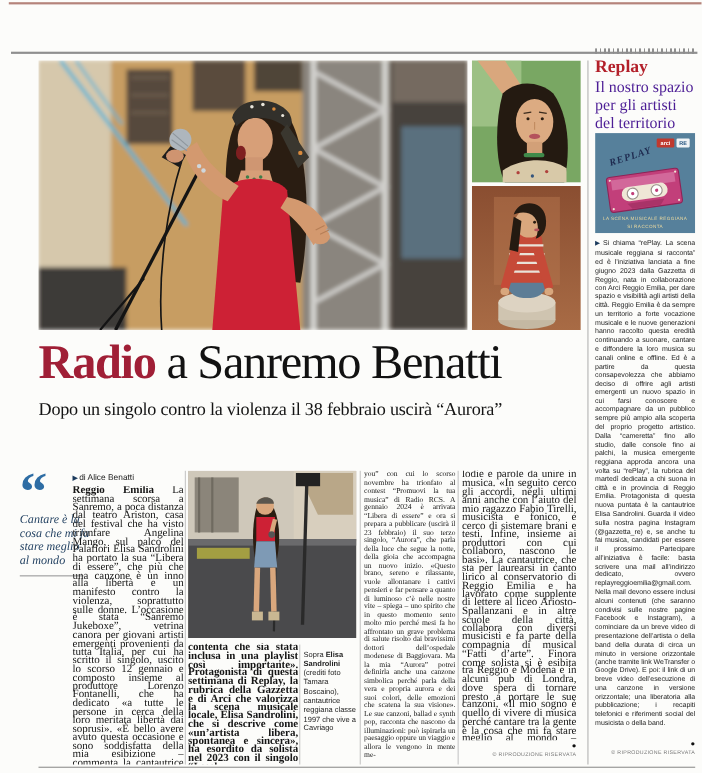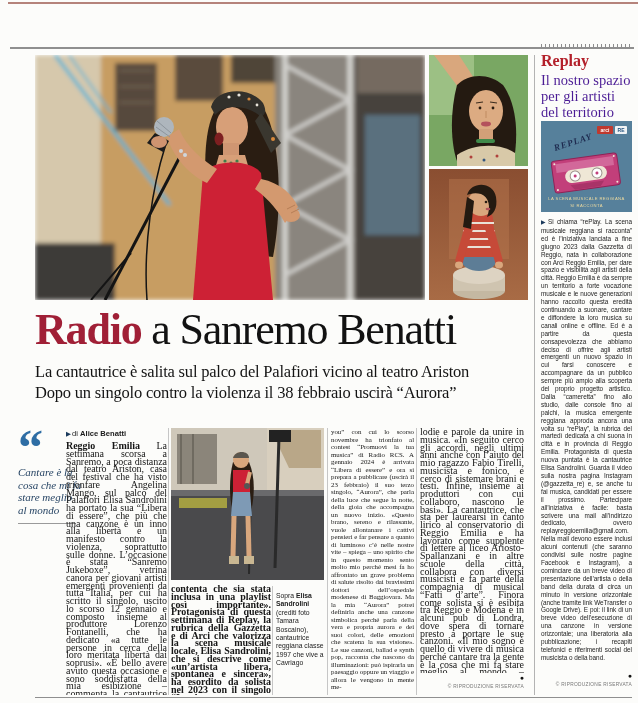--- a/index.html
+++ b/index.html
@@ -20,21 +20,21 @@
   .deck{margin:9px 0 0 0;font-size:16.5px;line-height:20.5px;color:#141414;letter-spacing:-.2px;}
   .deck span{display:block;}
 
   .pullquote{left:18px;top:430px;width:64px;color:#1e3d5e;}
   .q-icon{font-size:50px;line-height:34px;color:#2e6da4;font-weight:bold;height:32px;overflow:visible;}
   .pullquote p{margin:4px 0 0 0;font-size:11px;line-height:12.6px;font-style:italic;}
   .pq-rule{width:58px;height:1px;background:#9a9a9a;margin:7px 0 3px 0;}
 
   .byline{left:66px;top:429px;width:101px;font-family:"Liberation Sans",sans-serif;font-size:7.6px;color:#1a1a1a;}
   .byline .marker{color:#1b3a5c;font-size:6.5px;margin-right:1px;}
-  .byline .name{font-weight:bold;margin-top:40px;}
+  .byline .name{font-weight:normal;margin-top:40px;}
 
   .bodycol{font-size:10px;line-height:7.75px;text-align:justify;color:#161616;overflow:hidden;letter-spacing:-.05px;}
   .leadin{font-weight:bold;}
   .col1{left:66px;top:442px;width:101px;height:253px;}
   .col2{left:171px;top:585px;width:100px;height:110px;font-weight:bold;}
   .col3{left:331px;top:428px;width:83px;height:267px;font-size:6.9px;line-height:7.5px;}
   .col4{left:420px;top:428px;width:104px;height:245px;}
   .mid-photo{left:171px;top:428px;width:153px;height:152px;}
 
   .caption{left:276px;top:592px;width:49px;font-family:"Liberation Sans",sans-serif;font-size:6.8px;line-height:8.4px;color:#222;}
@@ -180,21 +180,20 @@
       <path d="M38,26 C42,12 64,12 67,28 C69,40 64,46 58,48 C62,38 60,28 52,25 C46,23 40,25 38,26 Z" fill="#241a11"></path>
       <polygon points="38,28 34,58 42,60 45,32" fill="#241a11"></polygon>
       <circle cx="57" cy="33" r="1.3" fill="#2a1d12"></circle>
       <ellipse cx="59" cy="40" rx="2.4" ry="1.3" fill="#b4525c"></ellipse>
     </svg>
   </figure>
 
   <div class="abs headline-block">
     <h1 class="headline"><span class="hl-accent">Radio</span><span> a Sanremo Benatti</span></h1>
     <p class="deck">
-        <span>La cantautrice è salita sul palco del Palafiori vicino al teatro Ariston</span>
         <span>Dopo un singolo contro la violenza il 38 febbraio uscirà “Aurora”</span>
       </p>
   </div>
 
   <aside class="abs pullquote">
     <div class="q-icon">“</div>
     <p>Cantare è la cosa che mi fa stare meglio al mondo</p>
     <div class="pq-rule"></div>
   </aside>
 

